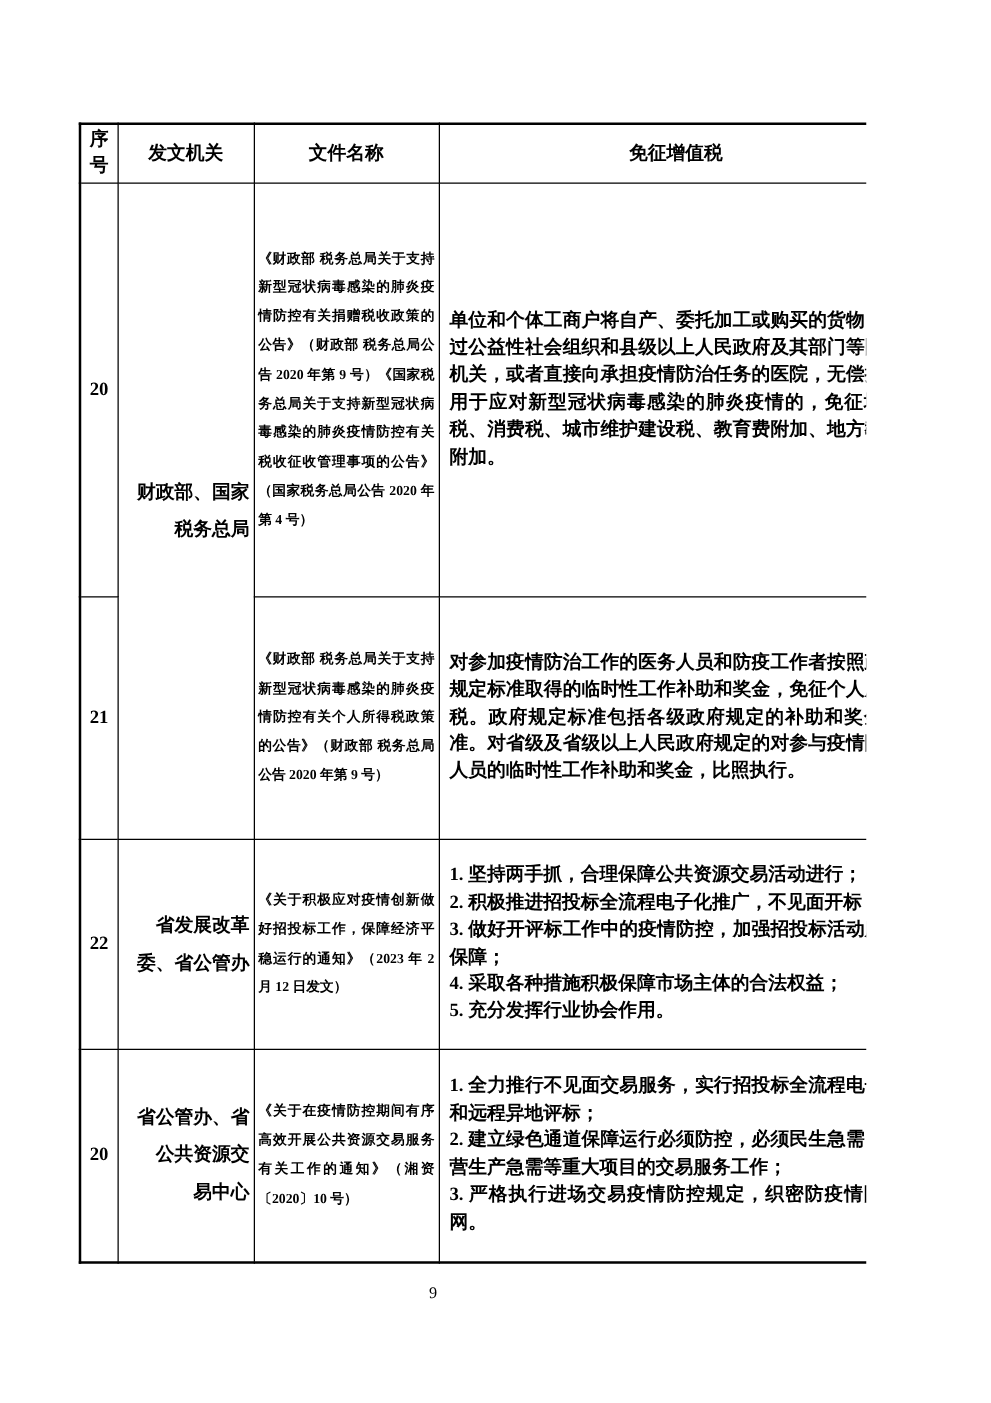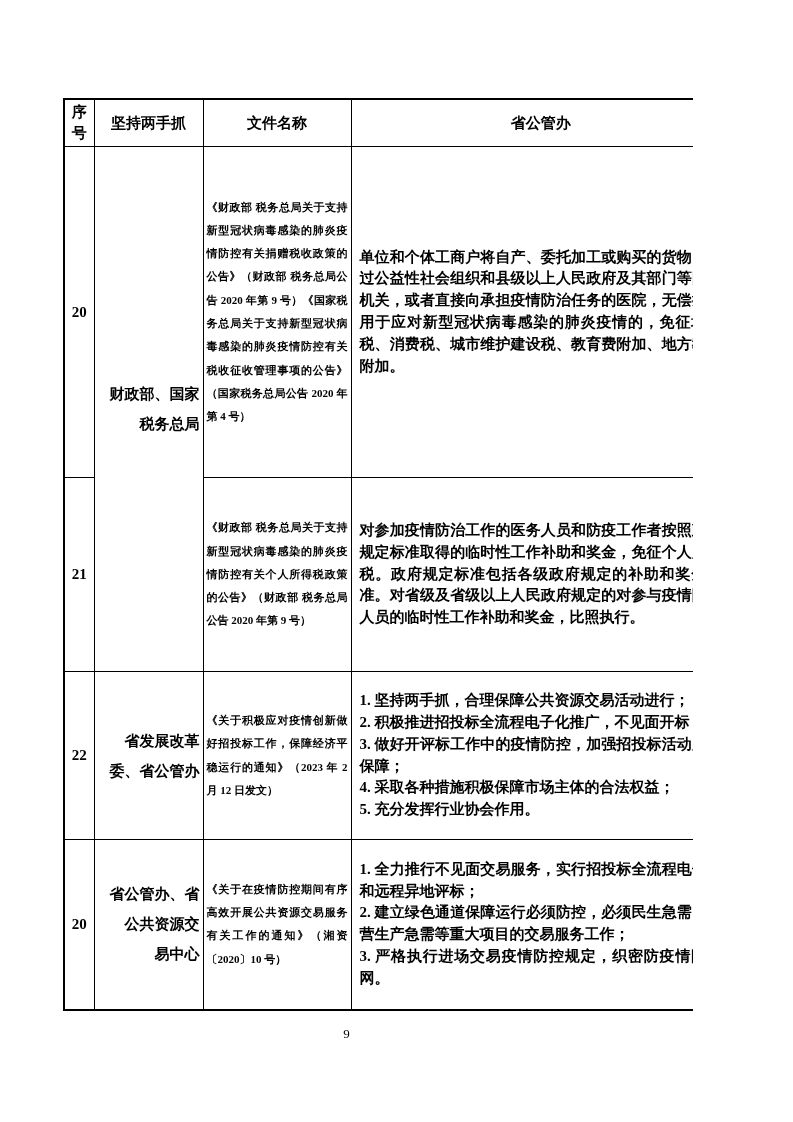--- a/index.html
+++ b/index.html
@@ -84,23 +84,23 @@
   <table class="doc-table">
     <colgroup>
       <col style="width:30px">
       <col style="width:109px">
       <col style="width:148px">
       <col style="width:380px">
     </colgroup>
     <tbody>
       <tr style="height:44px">
         <th class="hdr">序号</th>
-        <th class="hdr">坚持两手抓</th>
+        <th class="hdr">发文机关</th>
         <th class="hdr">文件名称</th>
-        <th class="hdr">省公管办</th>
+        <th class="hdr">免征增值税</th>
       </tr>
 
       <tr style="height:331px">
         <td class="serial">20</td>
         <td class="agency" rowspan="2">财政部、国家
 税务总局</td>
         <td class="doctitle">《财政部 税务总局关于支持新型冠状病毒感染的肺炎疫情防控有关捐赠税收政策的公告》（财政部 税务总局公告 2020 年第 9 号）《国家税务总局关于支持新型冠状病毒感染的肺炎疫情防控有关税收征收管理事项的公告》（国家税务总局公告 2020 年第 4 号）</td>
         <td class="content">单位和个体工商户将自产、委托加工或购买的货物，通过公益性社会组织和县级以上人民政府及其部门等国家机关，或者直接向承担疫情防治任务的医院，无偿捐赠用于应对新型冠状病毒感染的肺炎疫情的，免征增值税、消费税、城市维护建设税、教育费附加、地方教育附加。</td>
       </tr>
 

